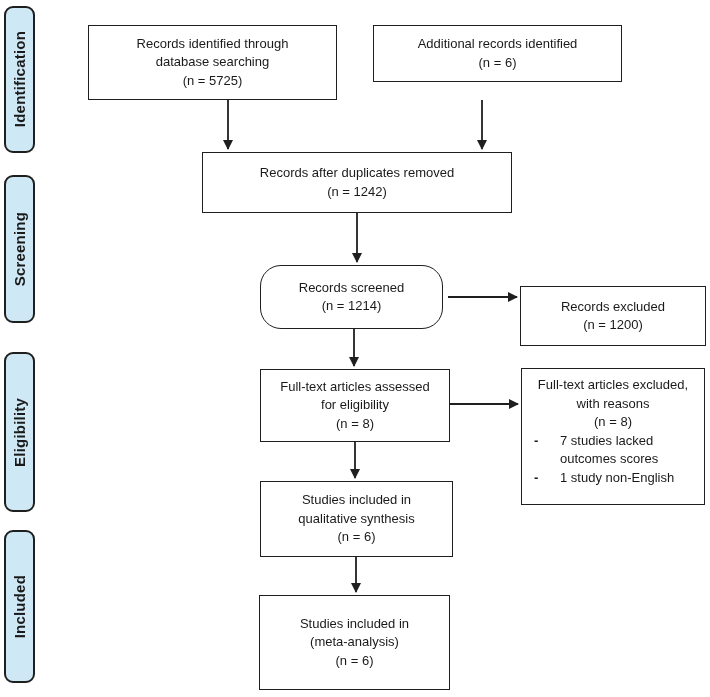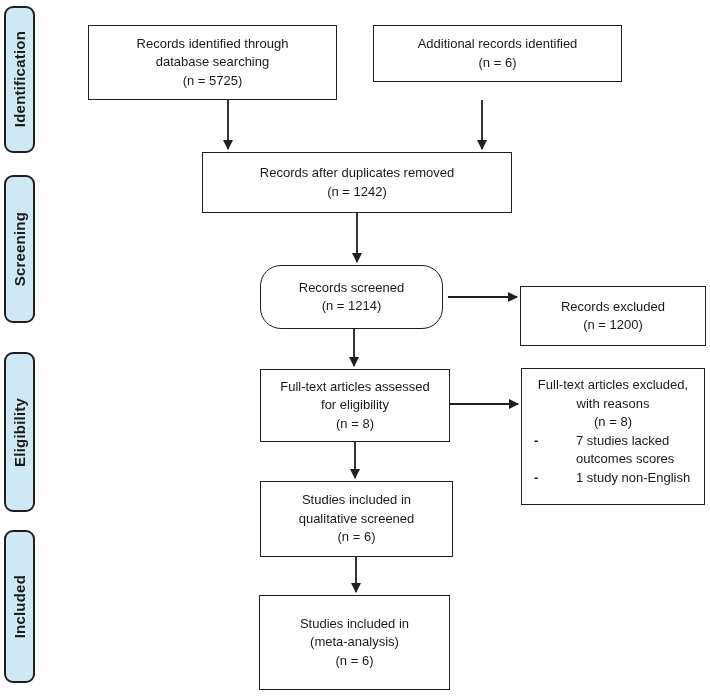--- a/index.html
+++ b/index.html
@@ -75,21 +75,21 @@
   .b-qualitative  { left: 260px; top: 481px; width: 193px; height: 76px; }
   .b-quantitative { left: 259px; top: 595px; width: 191px; height: 95px; }
 
   .bullet {
     display: flex;
     width: 100%;
     text-align: left;
     padding: 0 2px 0 8px;
   }
   .bullet .dash { flex: none; width: 26px; font-weight: bold; }
-  .bullet .reason { flex: 1; margin-left: 16px; }
+  .bullet .reason { flex: 1; }
 </style>
 </head>
 <body>
 
 <div class="canvas">
 
   <svg class="connectors" viewBox="0 0 710 697" xmlns="http://www.w3.org/2000/svg">
     <defs>
       <marker id="ah" markerWidth="10" markerHeight="10" refX="9" refY="5" orient="auto" markerUnits="userSpaceOnUse">
         <path d="M0,0 L10,5 L0,10 z"></path>
@@ -161,21 +161,21 @@
       <span class="reason">7 studies lacked outcomes scores</span>
     </div>
     <div class="bullet">
       <span class="dash">-</span>
       <span class="reason">1 study non-English</span>
     </div>
   </div>
 
   <div class="fbox b-qualitative">
     <div class="bline">Studies included in</div>
-    <div class="bline">qualitative screened</div>
+    <div class="bline">qualitative synthesis</div>
     <div class="bline">(n = 6)</div>
   </div>
 
   <div class="fbox b-quantitative">
     <div class="bline">Studies included in</div>
     <div class="bline">(meta-analysis)</div>
     <div class="bline">(n = 6)</div>
   </div>
 
 </div>

